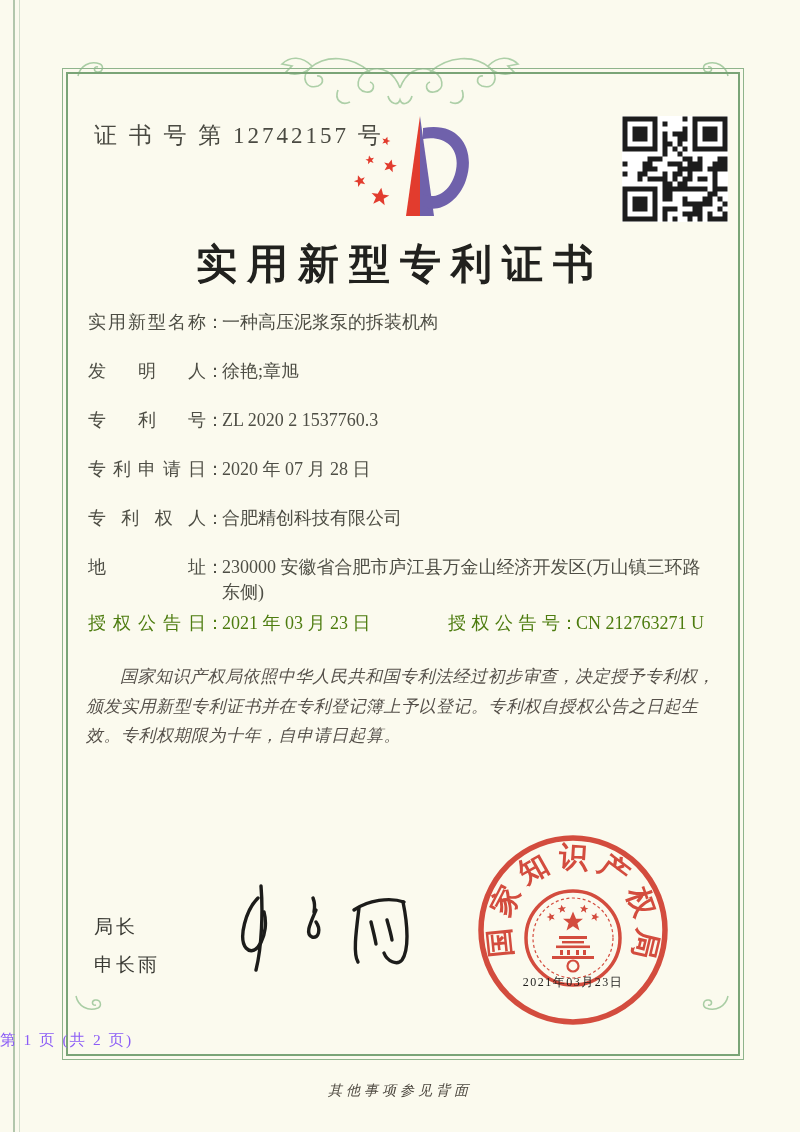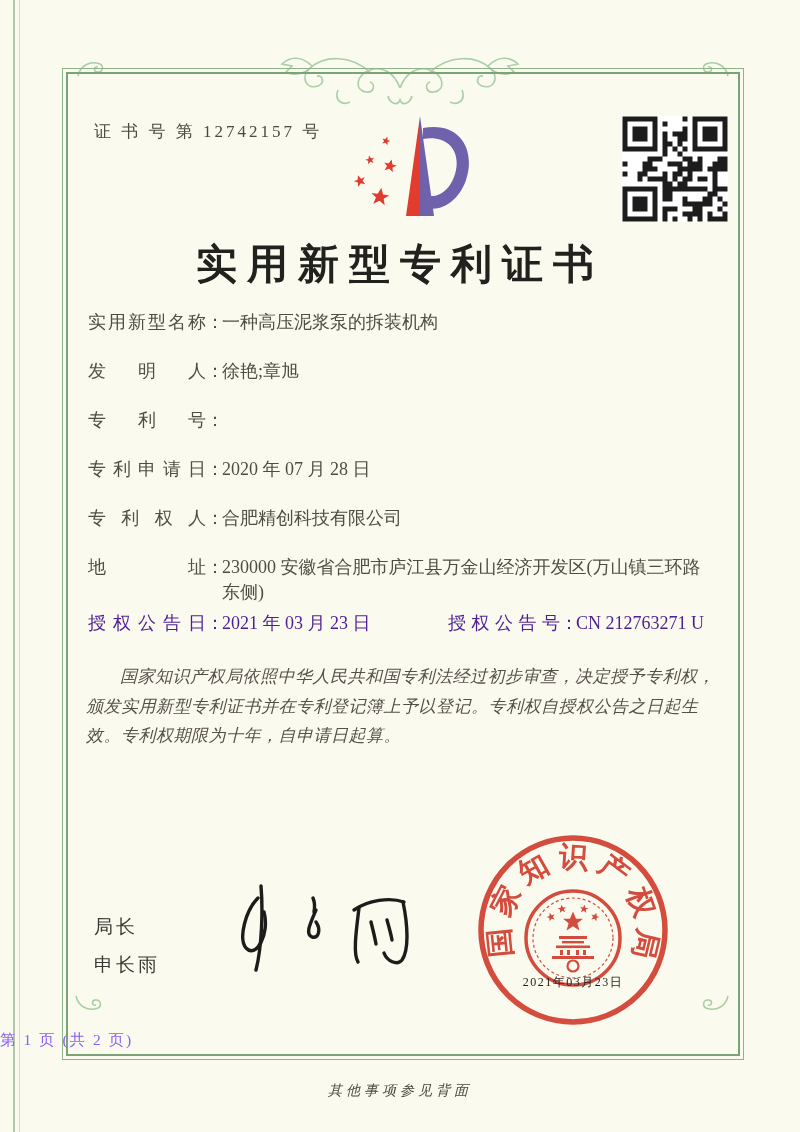--- a/index.html
+++ b/index.html
@@ -16,38 +16,38 @@
     border:1px solid #8fb48c;
   }
   .frame-inner {
     position:absolute; left:3px; top:3px; right:3px; bottom:3px;
     border:2.5px solid #7aa477;
   }
   .ornament { position:absolute; pointer-events:none; }
 
   .cert-no {
     position:absolute; left:94px; top:120px;
-    font-size:17px; letter-spacing:3px; color:#4a4a42;
+    font-size:23px; letter-spacing:3px; color:#4a4a42;
   }
   .logo-box { position:absolute; left:333px; top:104px; width:140px; height:130px; }
   .qr-box { position:absolute; left:622px; top:116px; width:106px; height:106px; background:#ffffff; padding:0; }
 
   .title {
     position:absolute; left:0; top:237px; width:100%;
     text-align:center; font-size:41px; font-weight:700;
     letter-spacing:10px; color:#21211e;
   }
 
   .fields { position:absolute; left:88px; top:310px; width:636px; }
   .field { display:flex; align-items:flex-start; margin-bottom:24px; font-size:18px; line-height:25px; color:#4e4e45; }
   .flabel { display:inline-block; width:118px; text-align:justify; text-align-last:justify; }
   .fcolon { width:16px; }
   .fvalue { flex:1; }
   .fvalue.addr { max-width:496px; }
-  .grant-row { display:flex; font-size:18px; line-height:25px; color:#4c1d95; margin-top:0;font-family:Liberation Serif, serif; }
+  .grant-row { display:flex; font-size:18px; line-height:25px; color:#4d7c0f; margin-top:0;font-family:Liberation Serif, serif; }
   .gpair1 { display:flex; width:360px; }
   .gpair2 { display:flex; }
   .glabel2 { display:inline-block; width:112px; text-align:justify; text-align-last:justify; }
 
   .paras { position:absolute; left:86px; top:662px; width:636px; }
   .para {
     font-size:17px; line-height:29.5px; text-indent:2em;
     font-style:italic; color:#55504a; letter-spacing:.5px;
   }
 
@@ -144,20 +144,21 @@
       <span class="fvalue">一种高压泥浆泵的拆装机构</span>
     </div>
     <div class="field">
       <span class="flabel">发明人</span>
       <span class="fcolon">：</span>
       <span class="fvalue">徐艳;章旭</span>
     </div>
     <div class="field">
       <span class="flabel">专利号</span>
       <span class="fcolon">：</span>
+      <span class="fvalue">ZL 2020 2 1537760.3</span>
     </div>
     <div class="field">
       <span class="flabel">专利申请日</span>
       <span class="fcolon">：</span>
       <span class="fvalue">2020 年 07 月 28 日</span>
     </div>
     <div class="field">
       <span class="flabel">专利权人</span>
       <span class="fcolon">：</span>
       <span class="fvalue">合肥精创科技有限公司</span>

